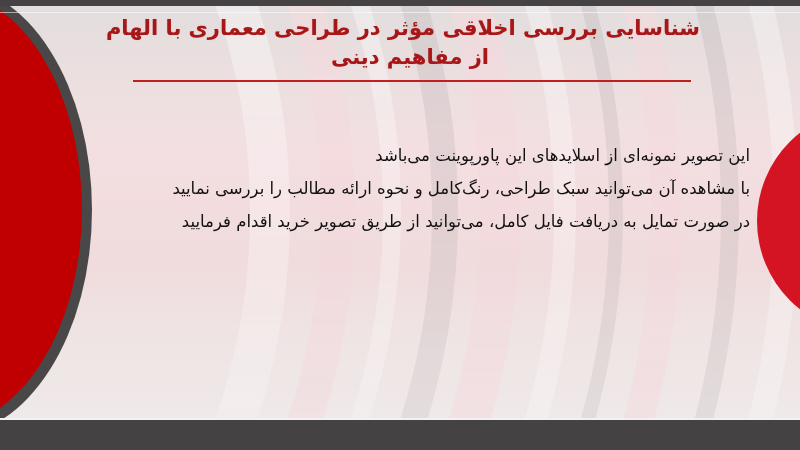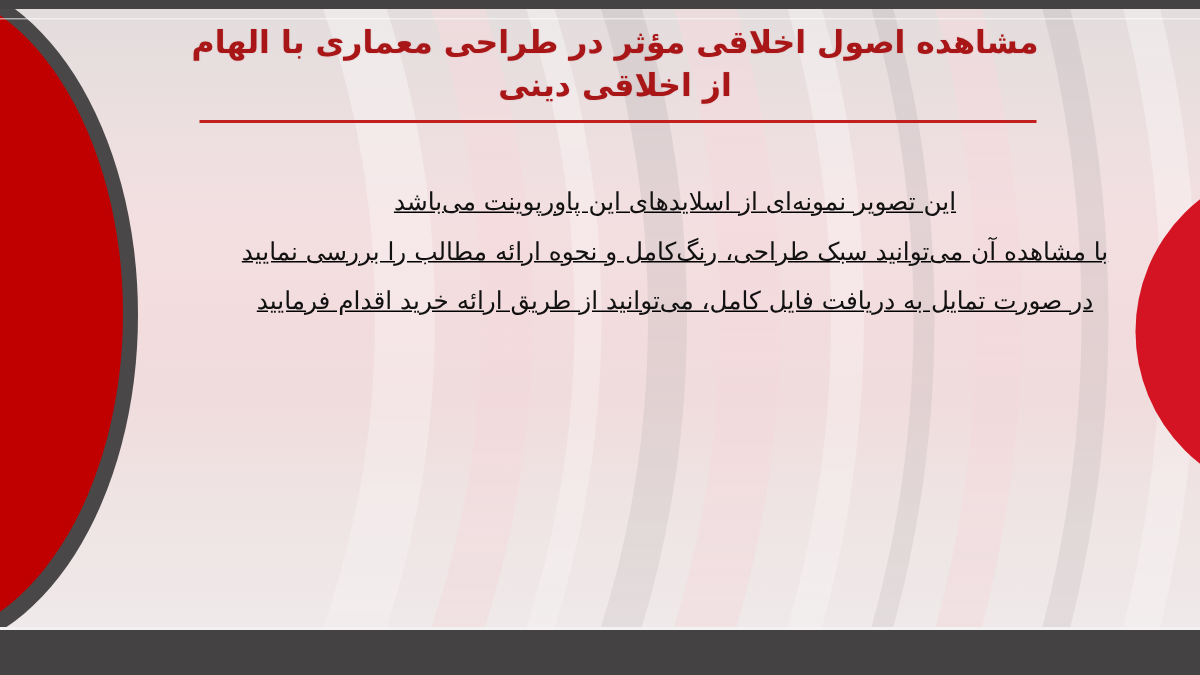--- a/index.html
+++ b/index.html
@@ -116,25 +116,24 @@
     top: 74px;
     width: 558px;
     height: 0;
     border-top: 2px solid #c21f1f;
   }
 
   
   .body-block {
     position: absolute;
     left: 150px;
-    top: 112px;
+    top: 133px;
     width: 600px;
     direction: rtl;
-    text-align: center;
-    text-decoration: underline;
+    text-align: right;
   }
 
   .body-line {
     color: #111111;
     font-size: 16.5px;
     line-height: 33px;
     white-space: nowrap;
     letter-spacing: 0;
   }
 
@@ -212,30 +211,30 @@
         </g>
       </svg>
     </div>
 
     <div class="left-ellipse-border"></div>
     <div class="left-ellipse"></div>
 
     <div class="right-circle"></div>
 
     <div class="title-block">
-      <div class="title-line">مشاهده اصول اخلاقی مؤثر در طراحی معماری با الهام</div>
-      <div class="title-line">از اخلاقی دینی</div>
+      <div class="title-line">شناسایی بررسی اخلاقی مؤثر در طراحی معماری با الهام</div>
+      <div class="title-line">از مفاهیم دینی</div>
     </div>
 
     <div class="title-rule"></div>
 
     <div class="body-block">
       <div class="body-line">این تصویر نمونه‌ای از اسلایدهای این پاورپوینت می‌باشد</div>
       <div class="body-line">با مشاهده آن می‌توانید سبک طراحی، رنگ‌کامل و نحوه ارائه مطالب را بررسی نمایید</div>
-      <div class="body-line">در صورت تمایل به دریافت فایل کامل، می‌توانید از طریق ارائه خرید اقدام فرمایید</div>
+      <div class="body-line">در صورت تمایل به دریافت فایل کامل، می‌توانید از طریق تصویر خرید اقدام فرمایید</div>
     </div>
 
     <div class="panel-edge-shadow"></div>
   </div>
 
   <div class="frame-top"></div>
   <div class="frame-bottom"></div>
 
 </div>
 

